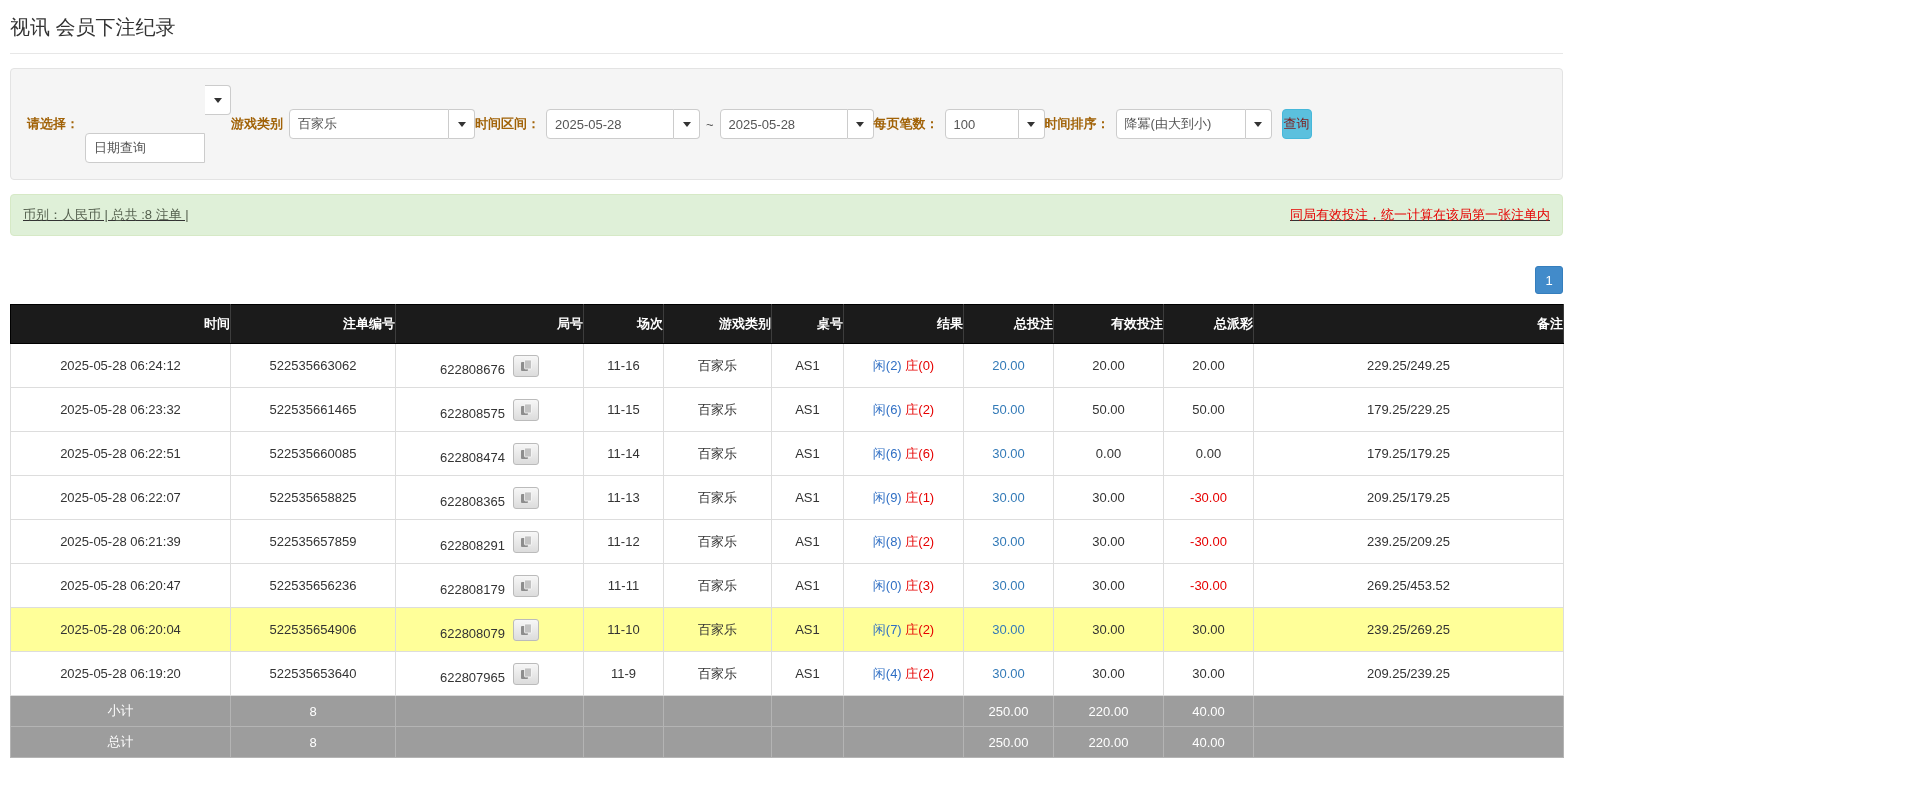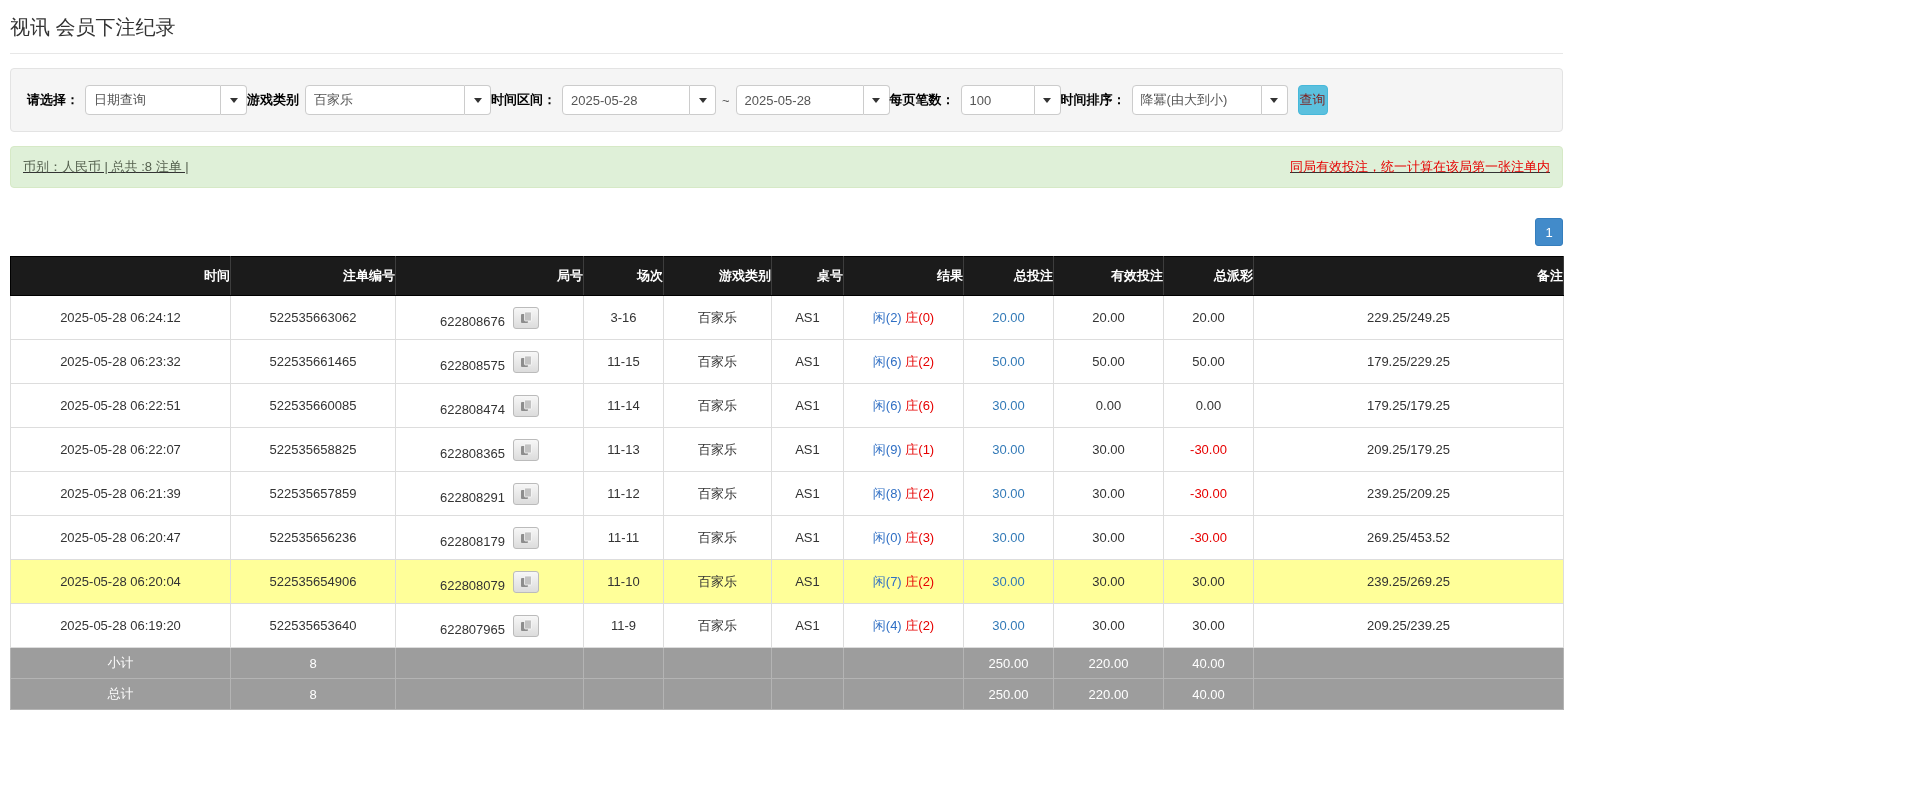--- a/index.html
+++ b/index.html
@@ -25,21 +25,21 @@
     margin-top: 14px;
     background: #f5f5f5;
     border: 1px solid #e3e3e3;
     border-radius: 4px;
     padding: 16px 12px;
     display: flex;
     align-items: center;
     flex-wrap: nowrap;
   }
   .filter-label {
-    color: #000000;
+    color: #a16207;
     font-weight: bold;
     margin: 0 6px 0 0;
     white-space: nowrap;
   }
   .filter-label:first-child { margin-left: 4px; }
   .combo { display: flex; align-items: stretch; }
   .combo-input {
     height: 30px;
     border: 1px solid #ccc;
     border-radius: 4px 0 0 4px;
@@ -167,21 +167,21 @@
 </head>
 <body>
 
 <div class="container">
 
   <div class="page-title">视讯 会员下注纪录</div>
 
   <div class="filter-bar">
     <span class="filter-label">请选择：</span>
     <div class="combo">
-      <input class="combo-input" style="width: 136px;" value="日期查询">
+      <input class="combo-input" style="width: 120px; margin-top: 48px;" value="日期查询">
       <div class="caret-btn">
           <span class="caret"></span>
         </div>
     </div>
 
     <span class="filter-label">游戏类别</span>
     <div class="combo">
       <input class="combo-input" style="width: 160px;" value="百家乐">
       <div class="caret-btn">
           <span class="caret"></span>
@@ -268,21 +268,21 @@
       <span class="round-cell-inner">
         <span>622808676</span>
         <span class="round-icon-btn">
           <svg width="13" height="13" viewBox="0 0 13 13">
             <rect x="1" y="3" width="7" height="9" rx="1" fill="#8d8d8d"></rect>
             <rect x="4.5" y="1" width="7" height="9" rx="1" fill="#c2c2c2" stroke="#fff" stroke-width="0.7"></rect>
           </svg>
         </span>
       </span>
     </td>
-    <td>3-16</td>
+    <td>11-16</td>
     <td>百家乐</td>
     <td>AS1</td>
     <td>
       <span class="player">闲(2)</span>
       <span class="banker">庄(0)</span>
     </td>
     <td>
       <span class="link-blue">20.00</span>
     </td>
     <td>20.00</td>

